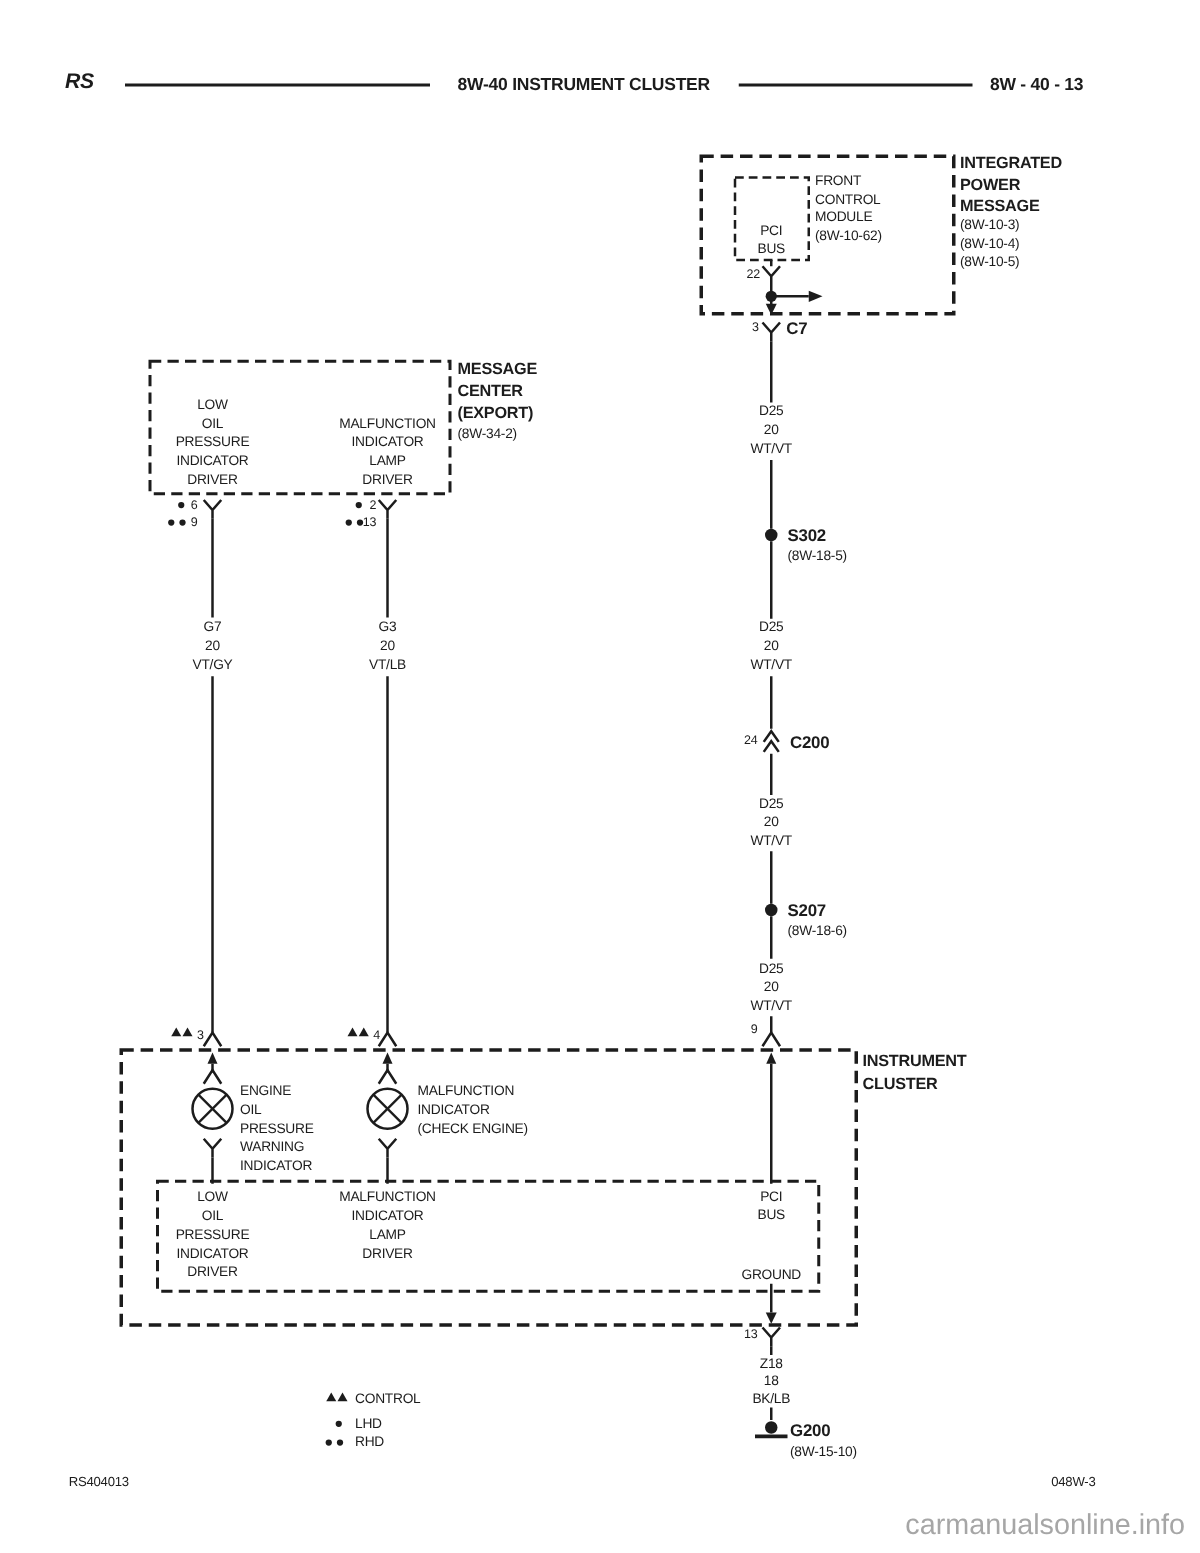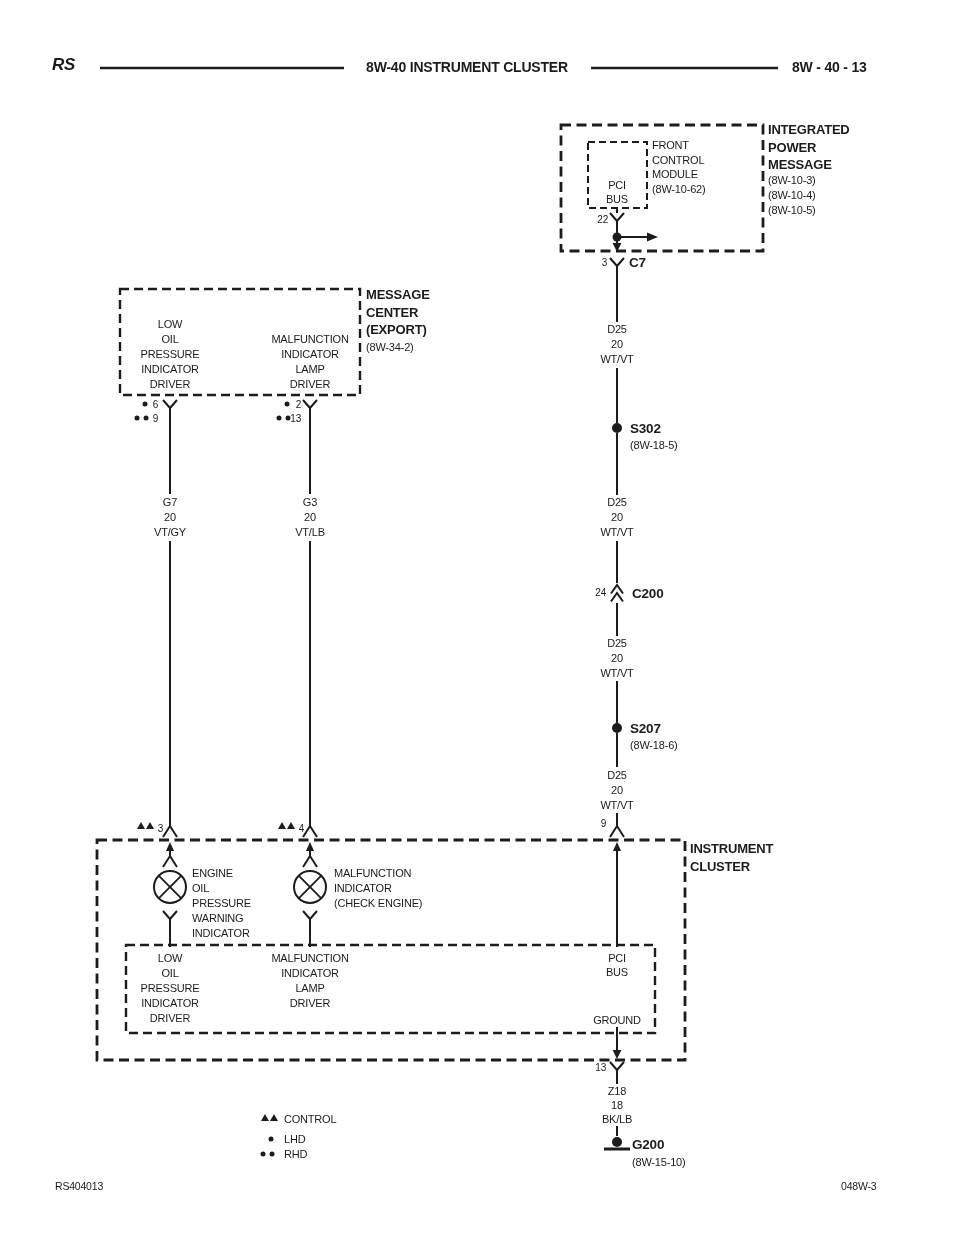--- a/index.html
+++ b/index.html
@@ -263,14 +263,15 @@
 BK/LB</div>
   <div class="t cname" style="left:632px;top:1137px;">G200</div>
   <div class="t lbl" style="left:632px;top:1155px;">(8W-15-10)</div>
 
   <div class="t lbl" style="left:284px;top:1112px;">CONTROL</div>
   <div class="t lbl" style="left:284px;top:1132px;">LHD</div>
   <div class="t lbl" style="left:284px;top:1147px;">RHD</div>
 
   <div class="t foot" style="left:55px;top:1180px;">RS404013</div>
   <div class="t foot" style="left:841px;top:1180px;">048W-3</div>
+  <div class="t wm" style="right:12px;top:1207px;">carmanualsonline.info</div>
 
 </div>
 
 </body></html>

